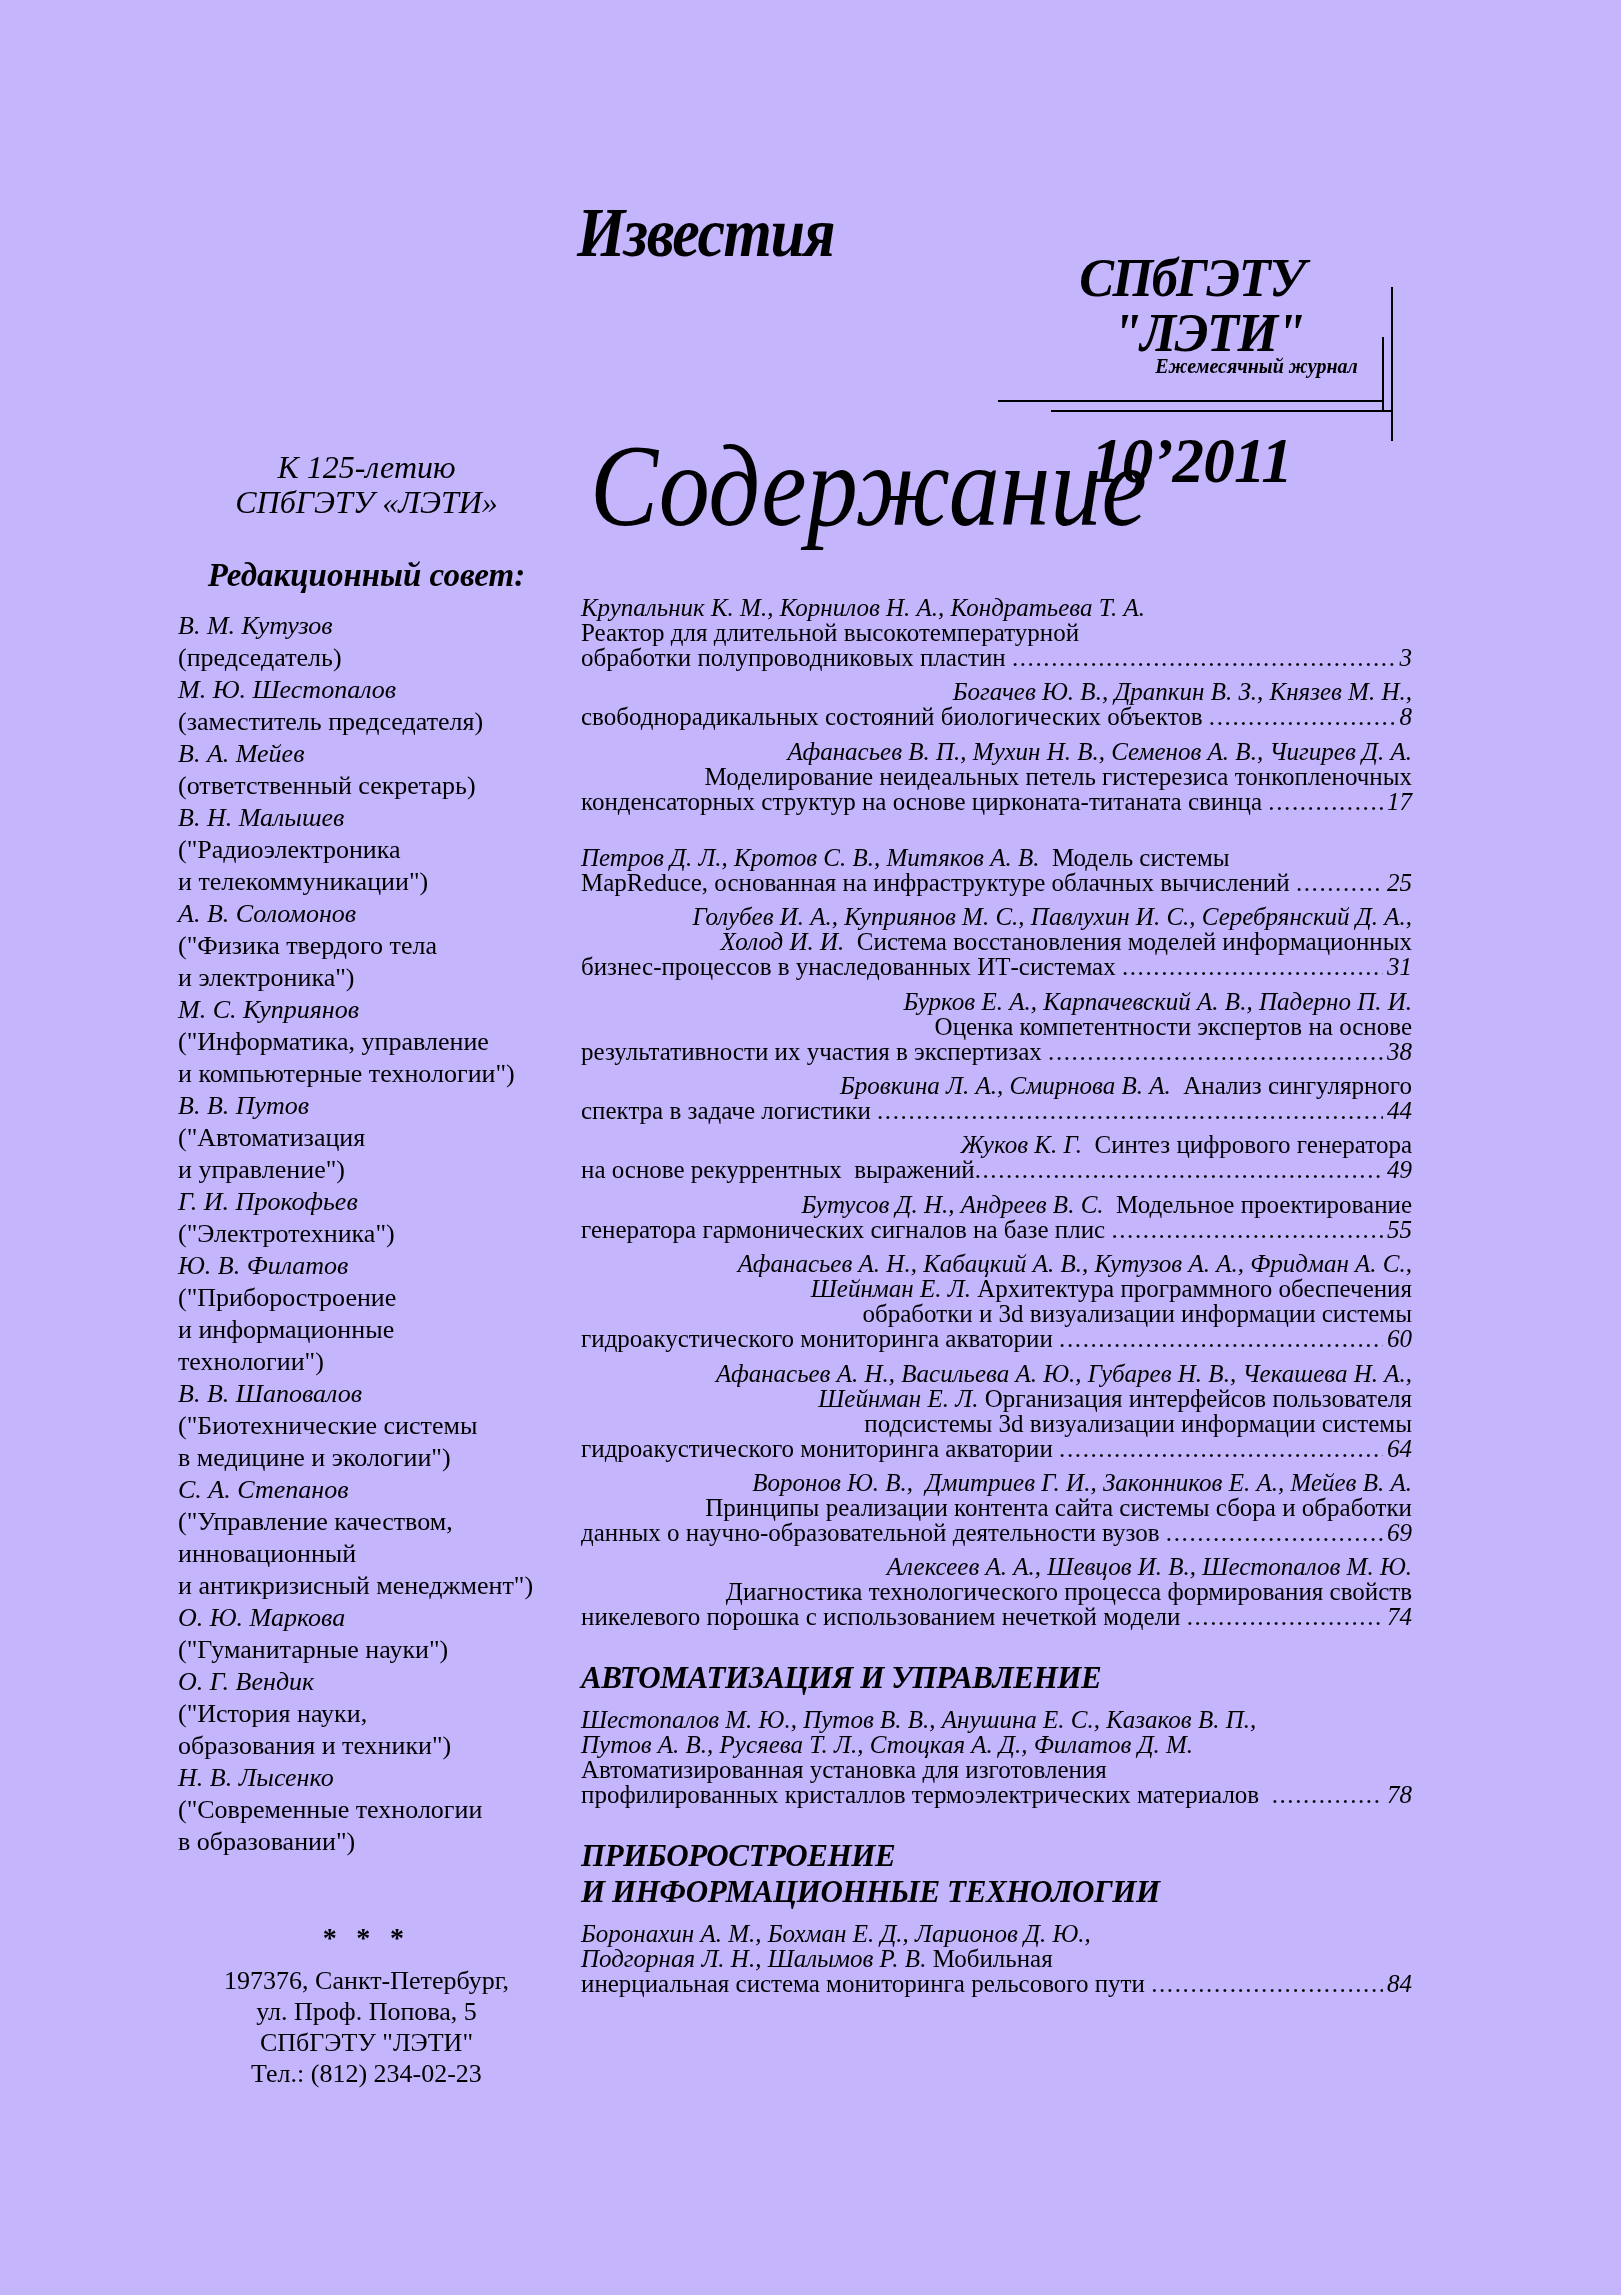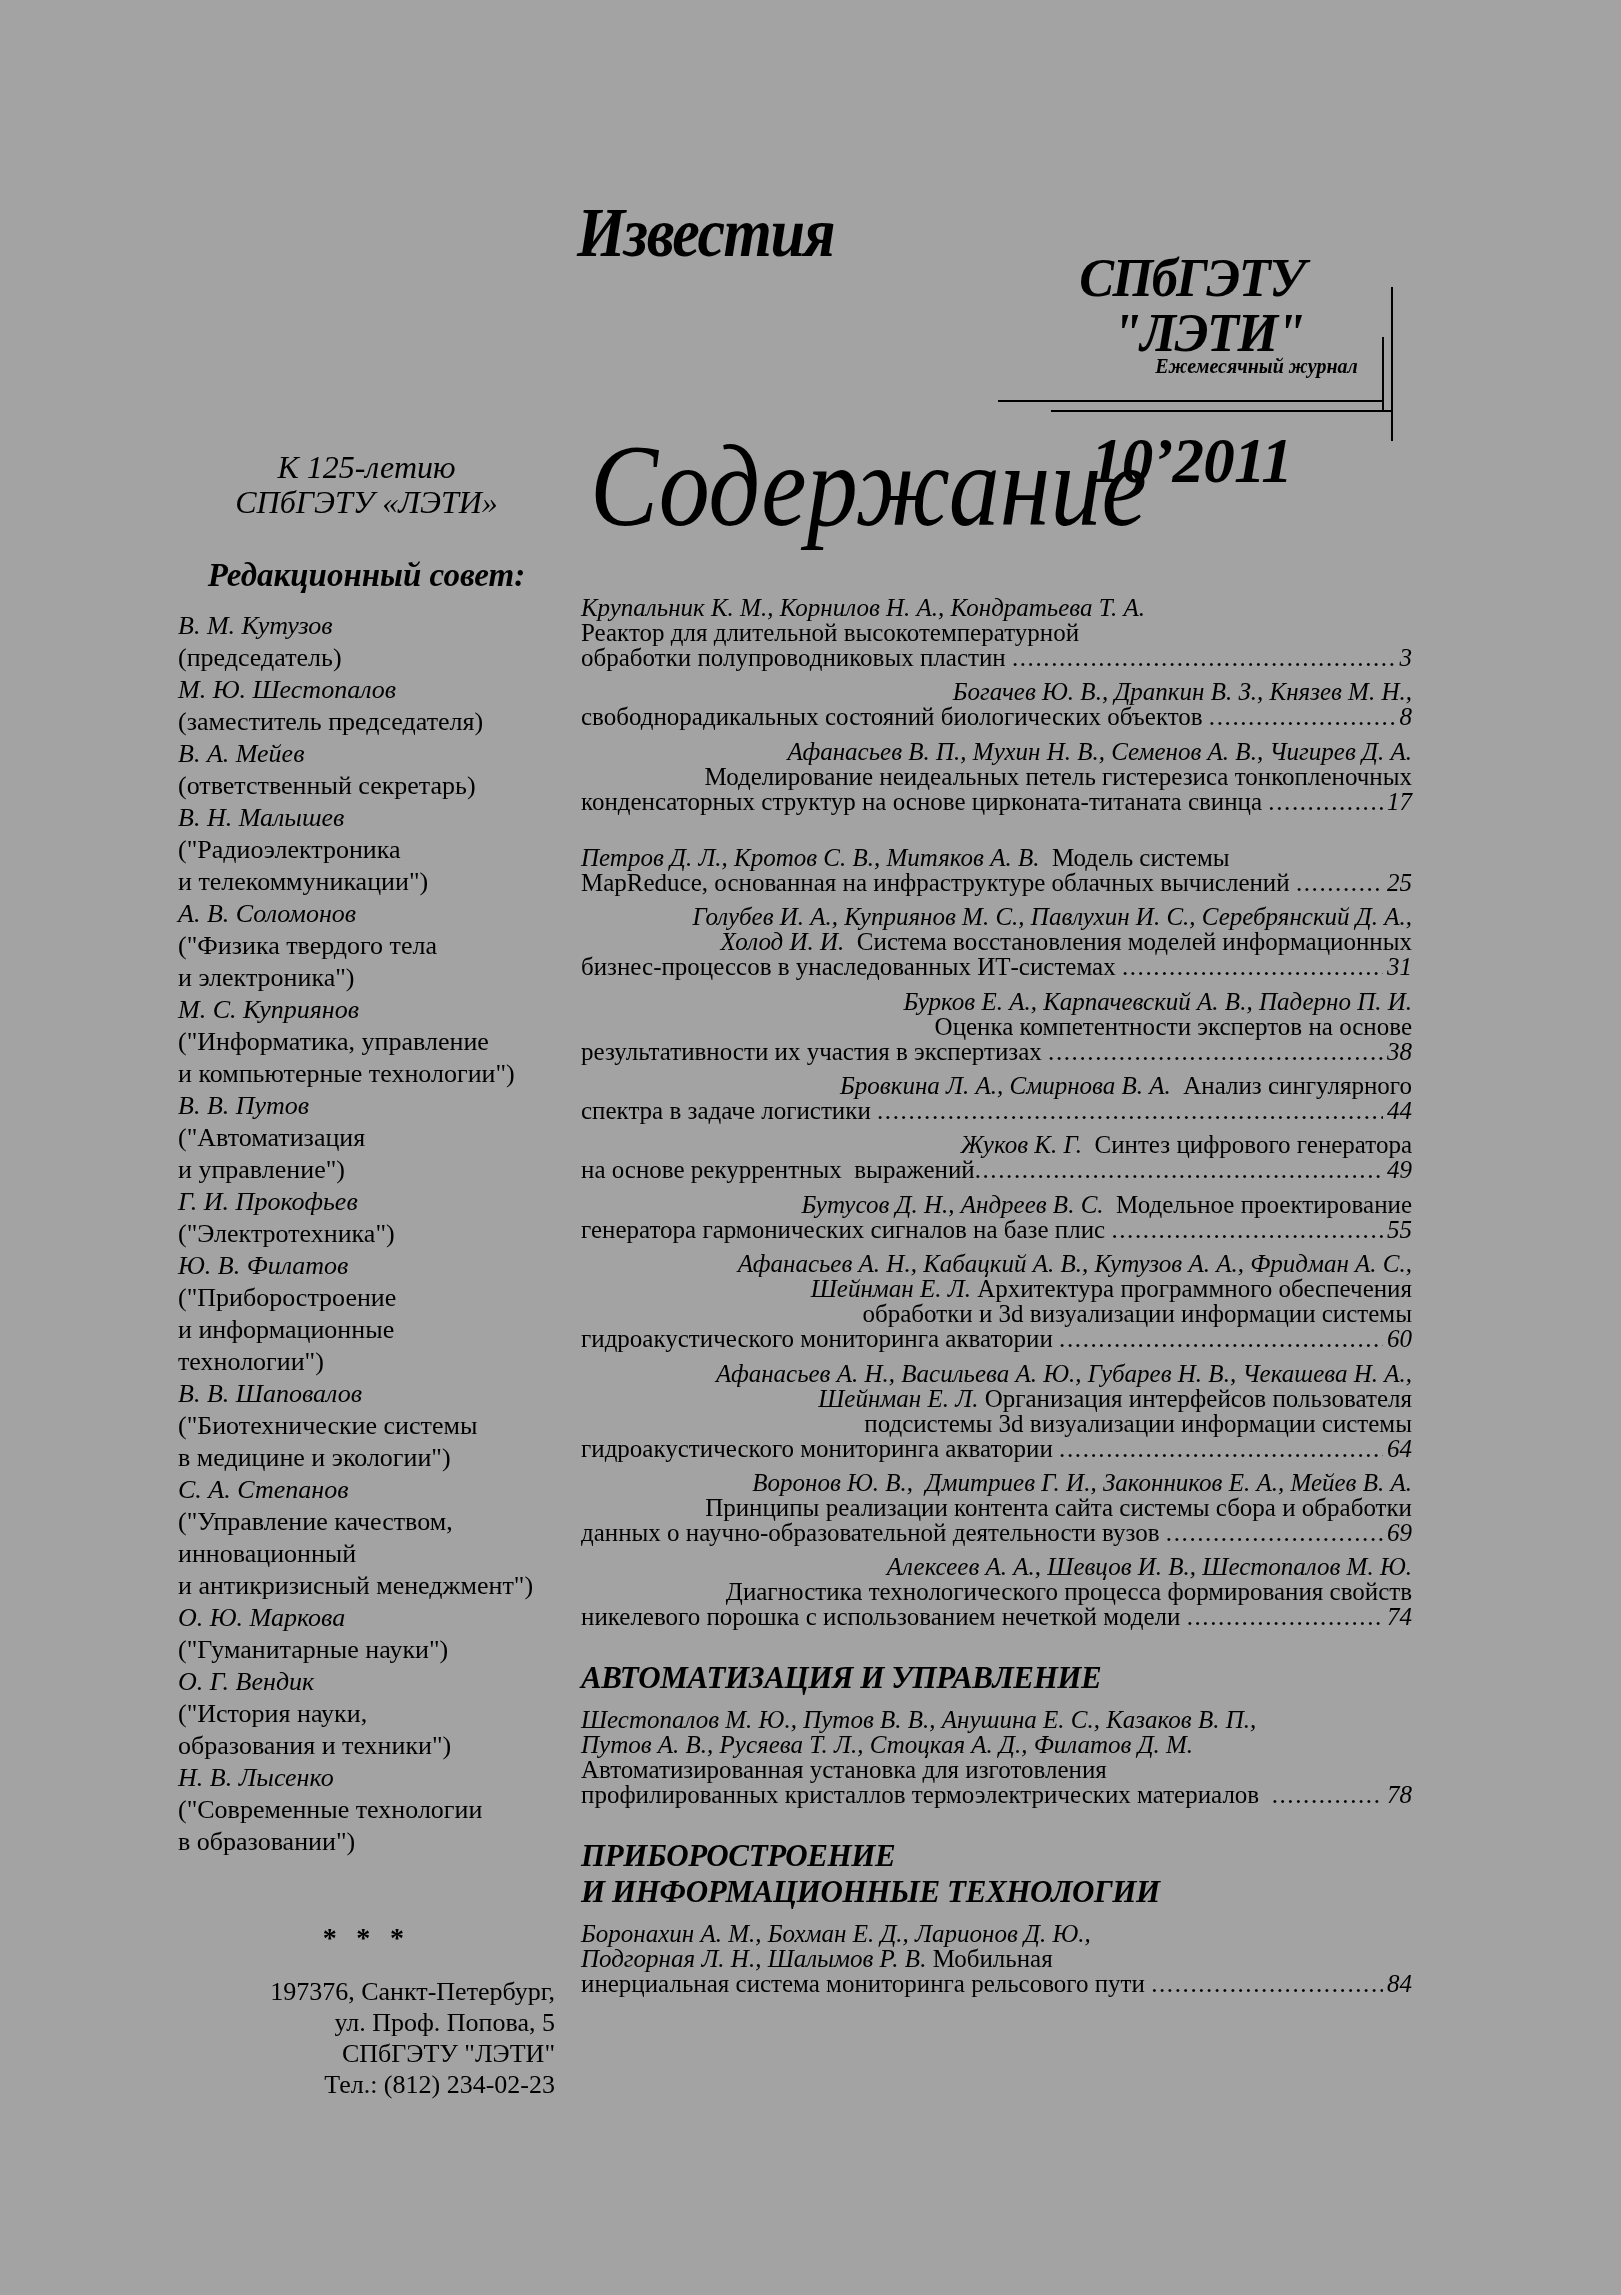--- a/index.html
+++ b/index.html
@@ -1,21 +1,21 @@
 <!DOCTYPE html>
 <html lang="ru" style="font-size:12.6px"><head>
 <meta charset="utf-8">
 <title>Известия СПбГЭТУ "ЛЭТИ" — Содержание</title>
 <style>
   html,body { margin:0; padding:0; background:#888; }
   .page {
     position:relative;
     width:1622px; height:2295px;
     margin:0 auto;
-    background:#a3a3a3;
+    background:#c4b5fd;
     color:#000;
     font-family:"Liberation Serif","DejaVu Serif",serif;
     overflow:hidden;
   }
   .it { font-style:italic; }
 
   
   .journal {
     position:absolute; left:577px; top:199px;
     font-size:69px; font-weight:bold; font-style:italic;
@@ -63,21 +63,21 @@
     font-size:26px; line-height:32px;
   }
   .board-title {
     text-align:center; font-size:33px; font-weight:bold; font-style:italic;
     margin-bottom:19px;
   }
   .stars {
     text-align:center; margin-top:64px;
     font-size:28px; font-weight:bold; letter-spacing:6.3px;
   }
-  .address { text-align:right; margin-top:22px; line-height:31px; }
+  .address { text-align:center; margin-top:11px; line-height:31px; }
 
   
   .rightcol {
     position:absolute; left:581px; top:595px; width:831px;
     font-size:25px; line-height:25px;
   }
   .toc-section + .toc-section { margin-top:31px; }
   .sec-title {
     font-size:31px; line-height:36px; font-weight:bold; font-style:italic;
     letter-spacing:-0.4px; margin-bottom:11px;

